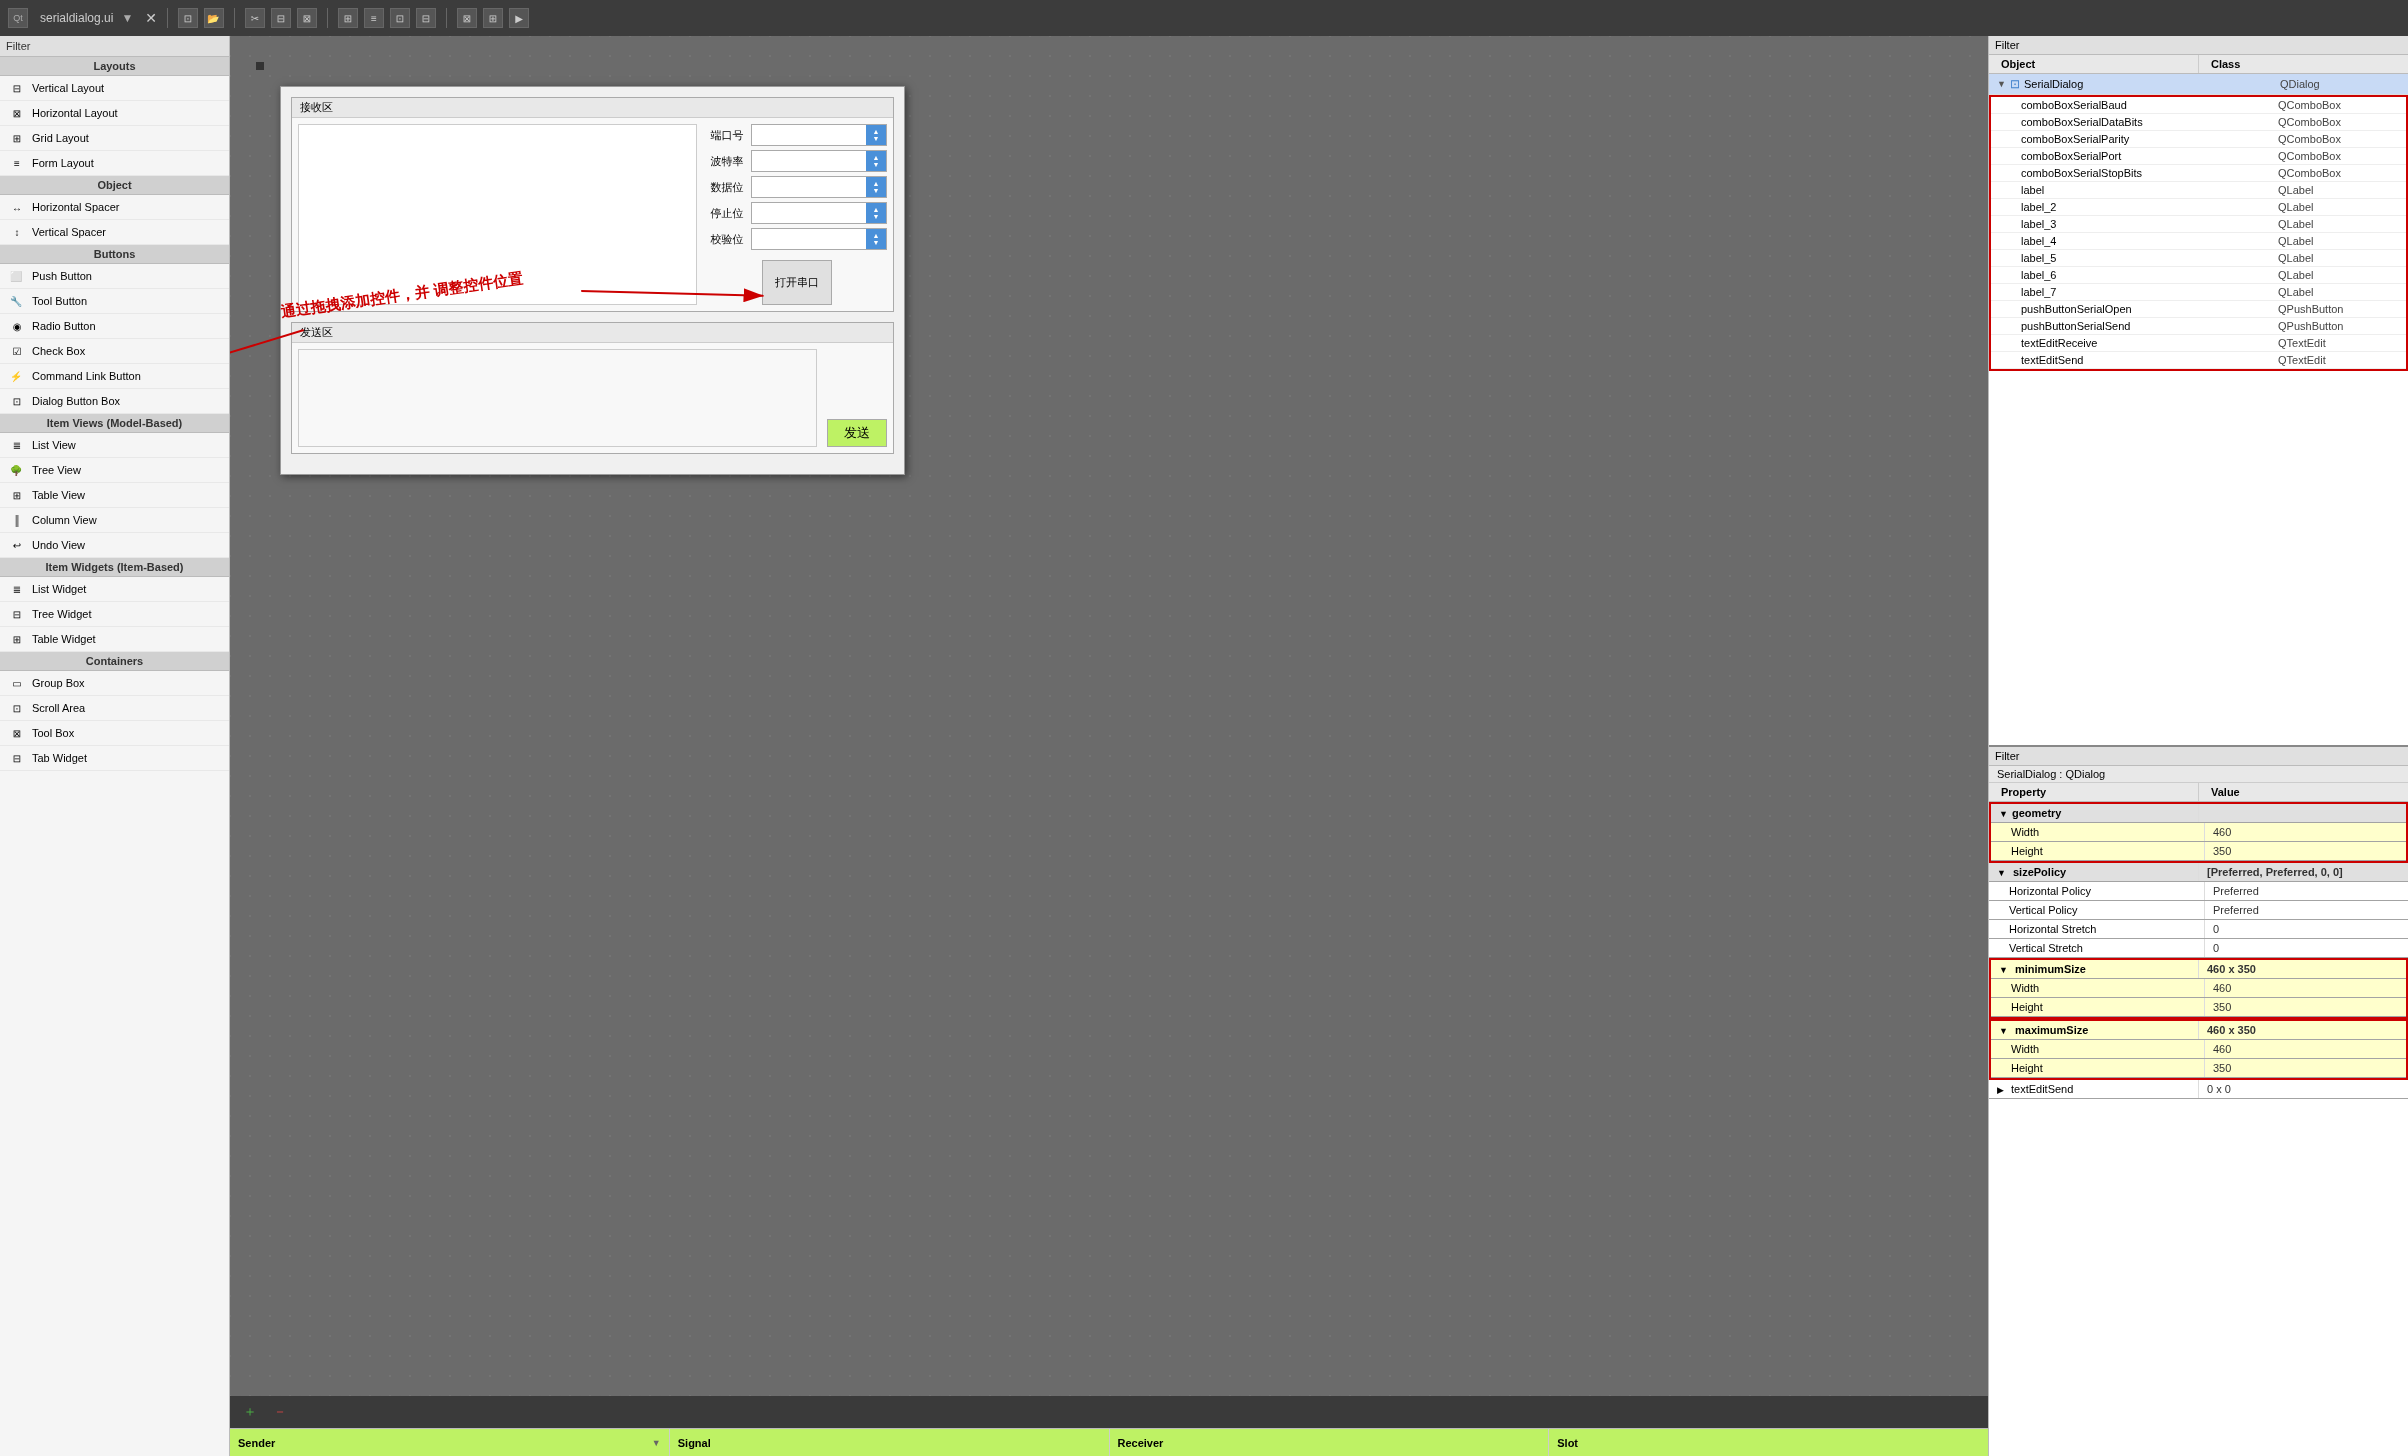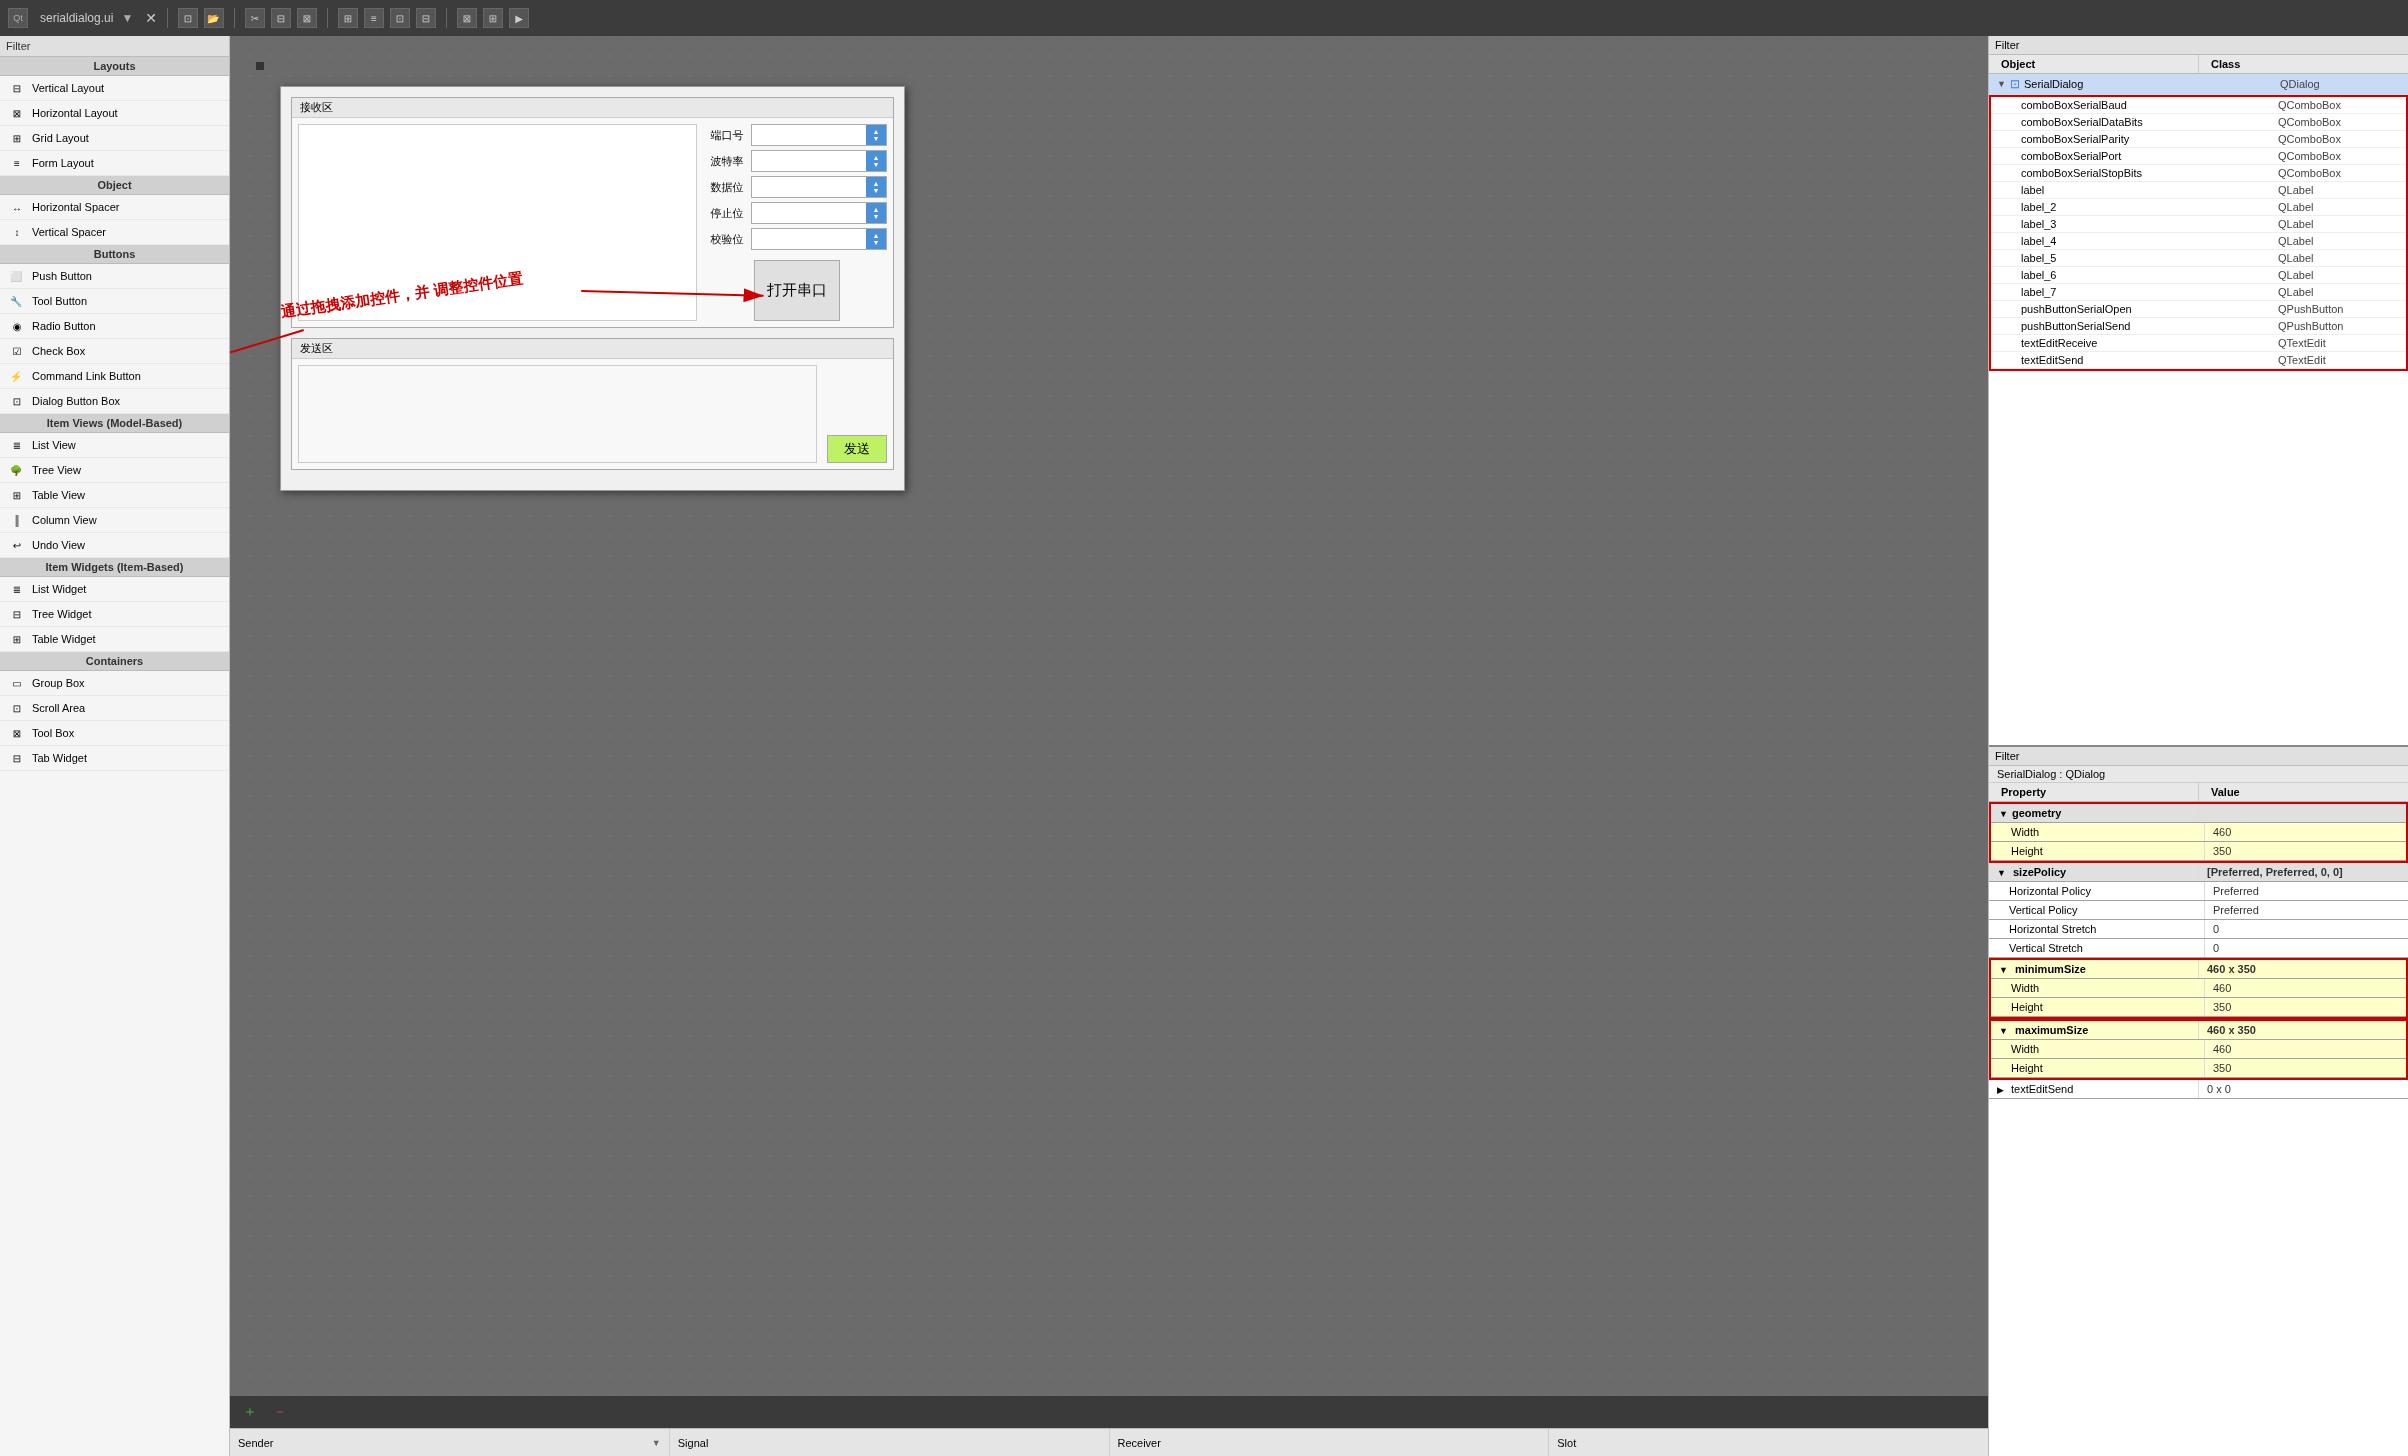--- a/index.html
+++ b/index.html
@@ -197,24 +197,24 @@
       background: #4a90d9;
       display: flex;
       align-items: center;
       justify-content: center;
       color: white;
       font-size: 8px;
       flex-direction: column;
     }
     .open-btn {
       margin-top: 6px;
-      padding: 20px 12px;
+      padding: 14px 12px;
       background: #e0e0e0;
       border: 1px solid #aaa;
-      font-size: 15px;
+      font-size: 11px;
       cursor: pointer;
       align-self: center;
     }
 
     
     .send-group-content {
       display: flex;
       gap: 10px;
       min-height: 110px;
       position: relative;
@@ -243,24 +243,25 @@
       display: flex; align-items: center; justify-content: center;
       cursor: pointer;
       font-size: 14px;
     }
     .bottom-btn.plus { color: #4aaa44; }
     .bottom-btn.minus { color: #cc4444; }
 
     
     .signal-bar {
       height: 28px;
-      background: #e5e5e5;
+      background: #bef264;
       border-top: 1px solid #bbb;
       display: flex;
       align-items: center;
+      font-weight: bold;
     }
     .signal-col {
       flex: 1;
       padding: 0 8px;
       font-size: 11px;
       border-right: 1px solid #ccc;
       height: 100%;
       display: flex;
       align-items: center;
     }

